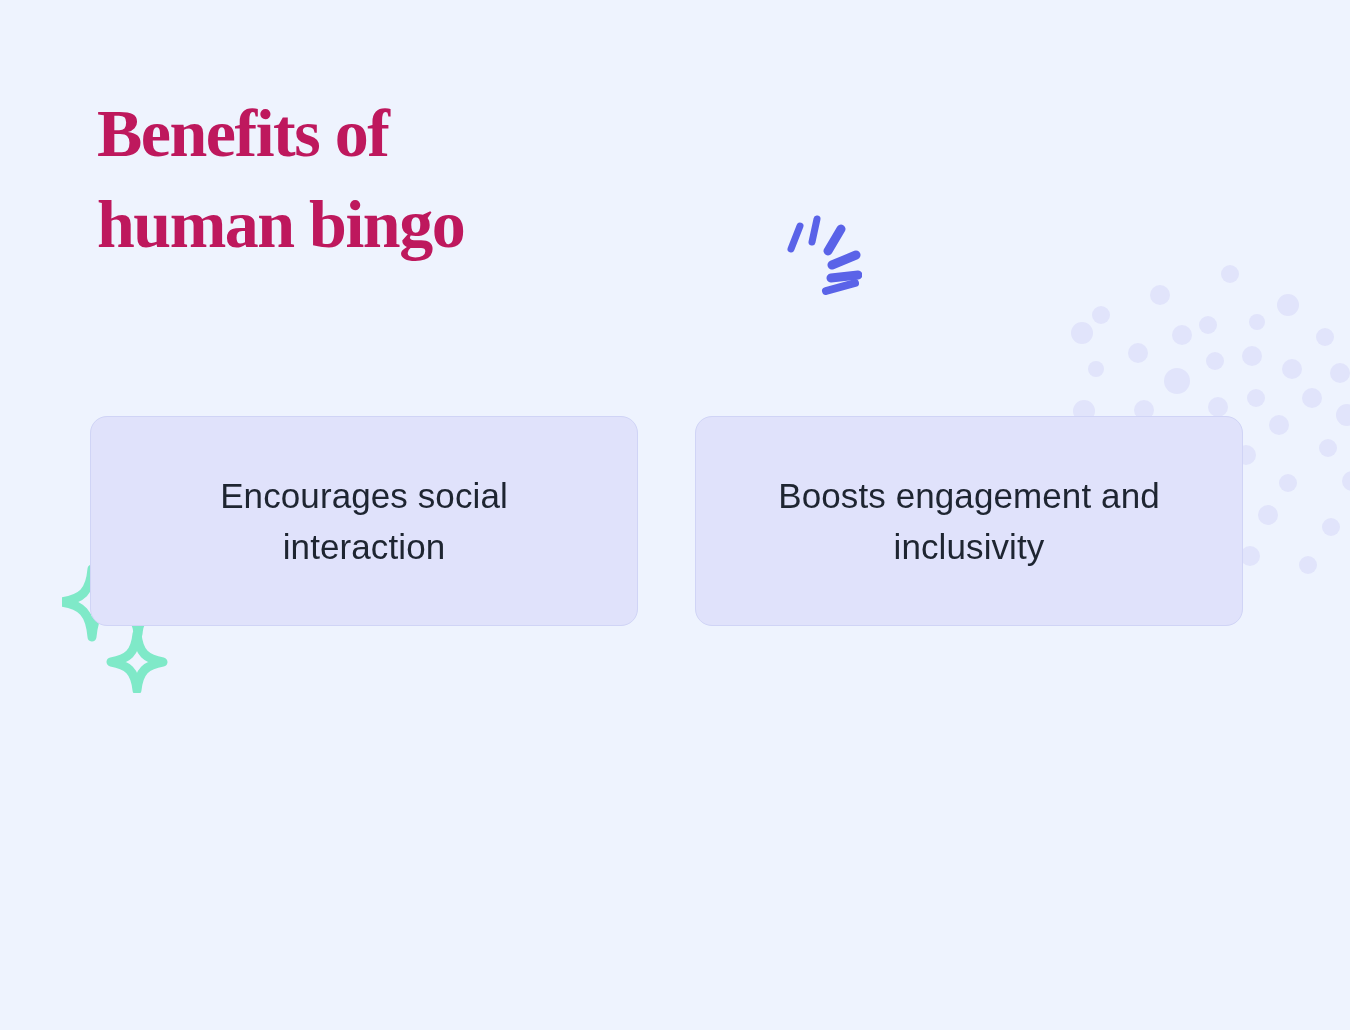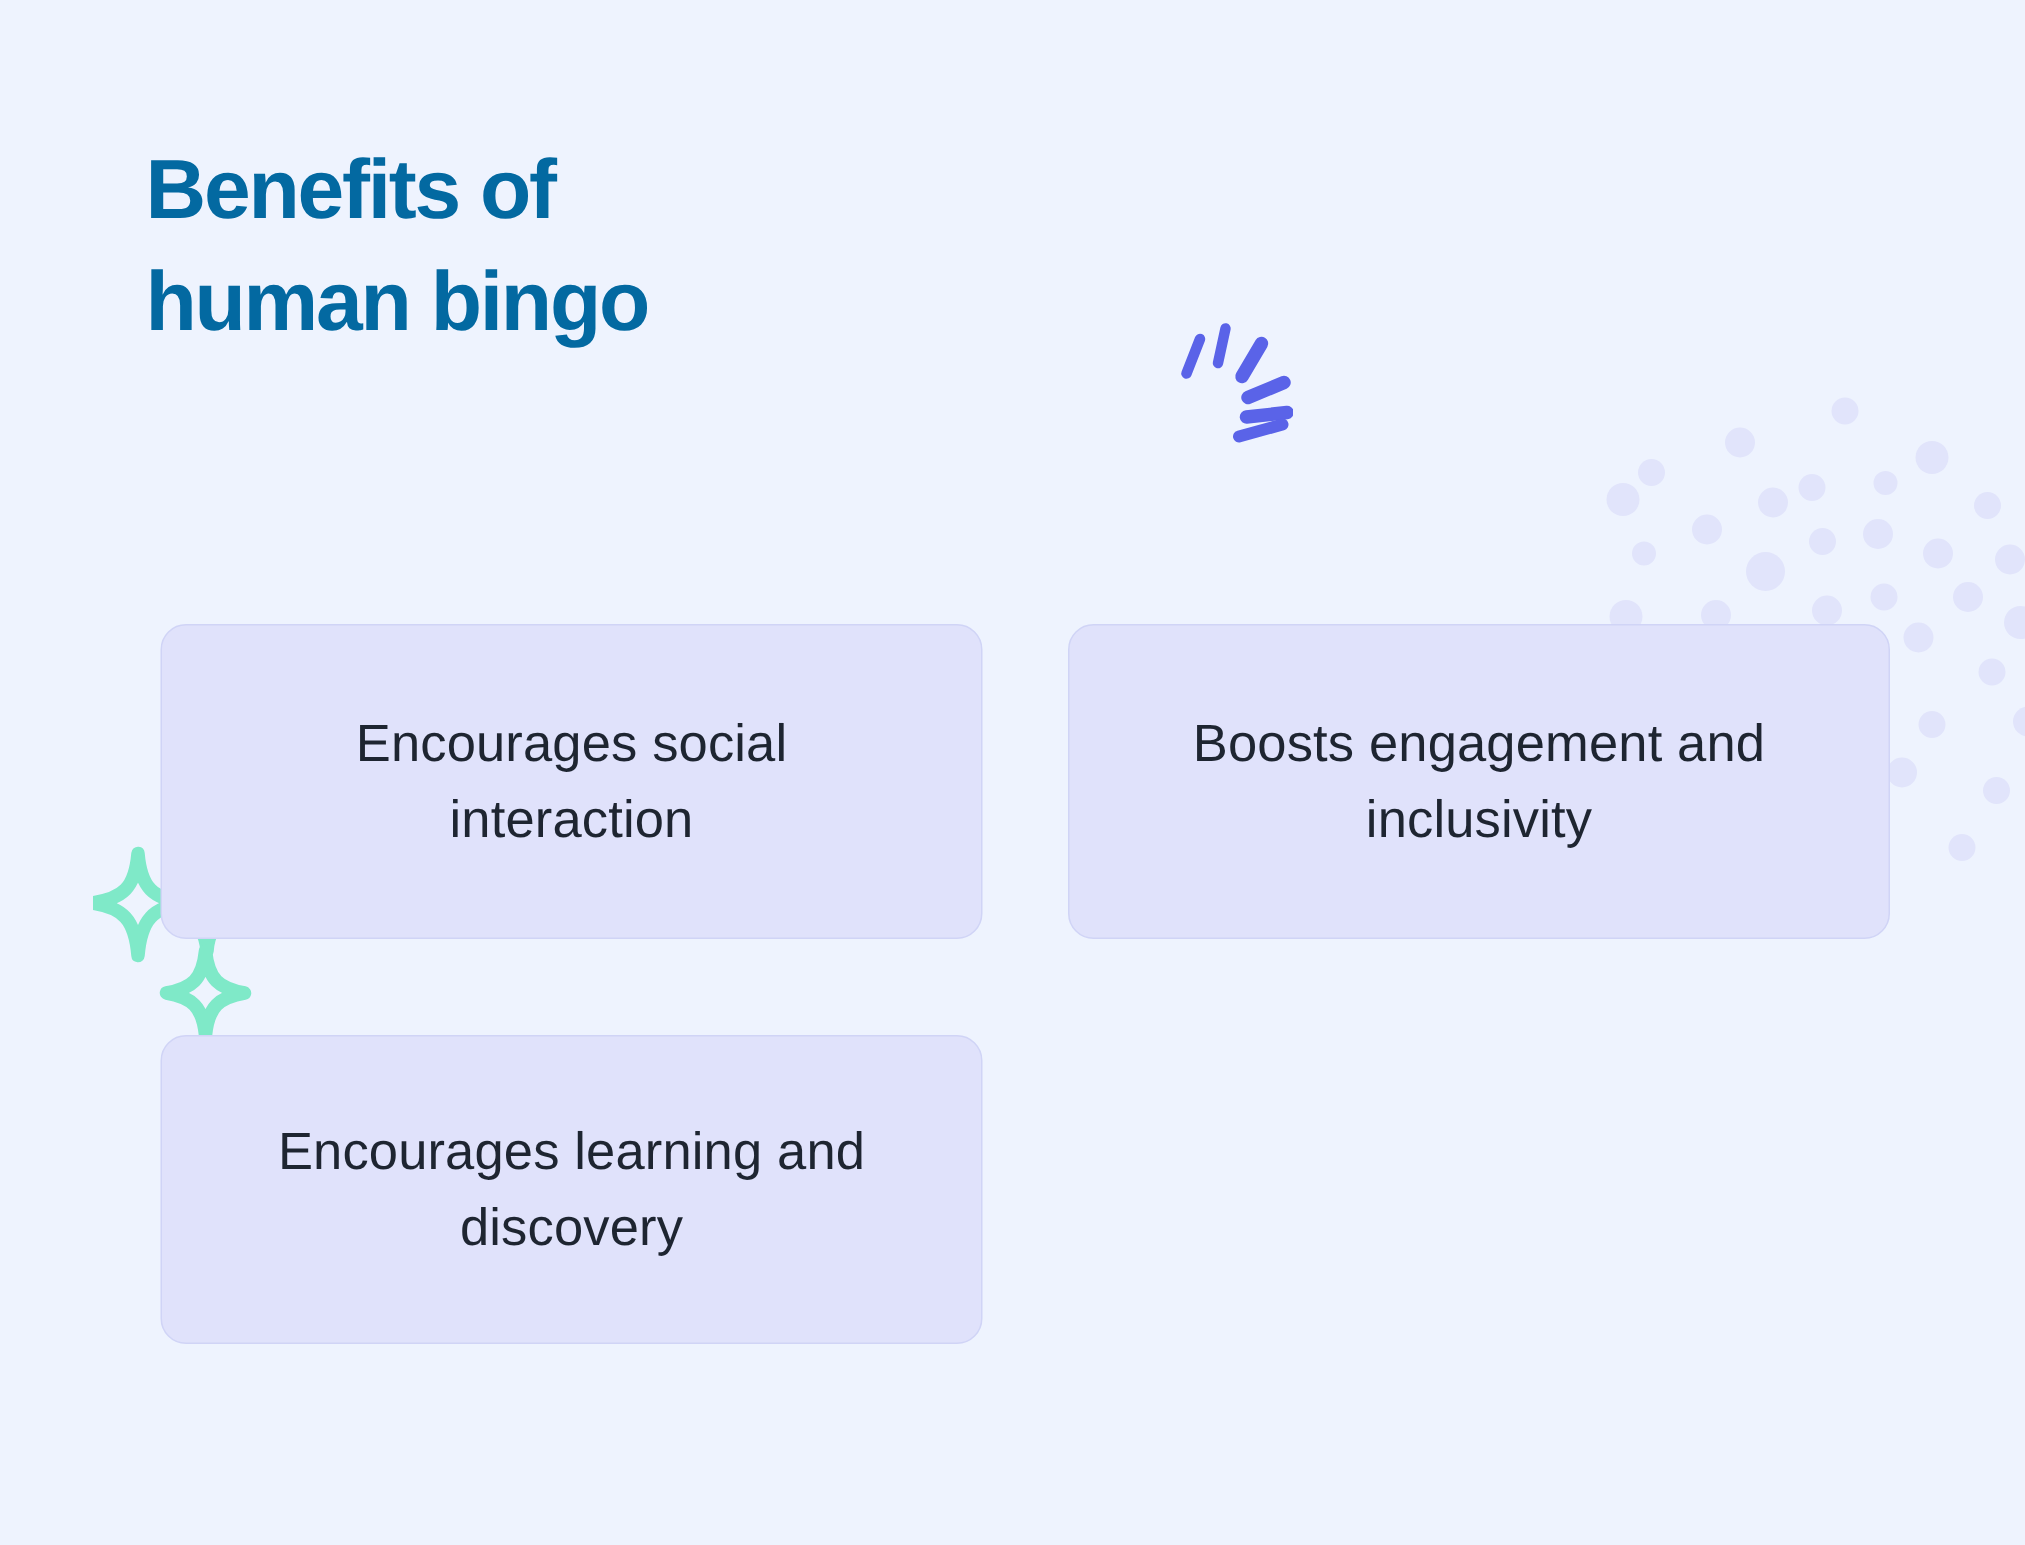--- a/index.html
+++ b/index.html
@@ -38,26 +38,26 @@
 
   
   #title-block {
     position: absolute;
     left: 97px;
     top: 88px;
     width: 760px;
   }
   #page-title {
     margin: 0;
-    font-family: Liberation Sans, sans-serif;
+    font-family: Liberation Serif, serif;
     font-weight: bold;
-    font-size: 56px;
+    font-size: 68px;
     line-height: 1.34;
     letter-spacing: -1.5px;
-    color: #0369a1;
+    color: #be185d;
     white-space: pre-line;
   }
   #burst-icon {
     position: absolute;
     left: 776px;
     top: 212px;
     width: 86px;
     height: 90px;
     pointer-events: none;
   }
@@ -66,21 +66,21 @@
     left: 62px;
     top: 558px;
     width: 115px;
     height: 135px;
     pointer-events: none;
   }
 
   
   #card-grid {
     position: absolute;
-    left: 107px;
+    left: 90px;
     top: 416px;
     width: 1153px;
     height: 568px;
     display: grid;
     grid-template-columns: 548px 548px;
     grid-template-rows: 210px 206px;
     column-gap: 57px;
     row-gap: 64px;
   }
   .card {
@@ -178,19 +178,15 @@
 
   <div id="card-grid">
     <div class="card">
       <span class="card-label">Encourages social
 interaction</span>
     </div>
     <div class="card">
       <span class="card-label">Boosts engagement and
 inclusivity</span>
     </div>
-    <div class="card">
-      <span class="card-label">Encourages learning and
-discovery</span>
-    </div>
   </div>
 
 </div>
 
 </body></html>

